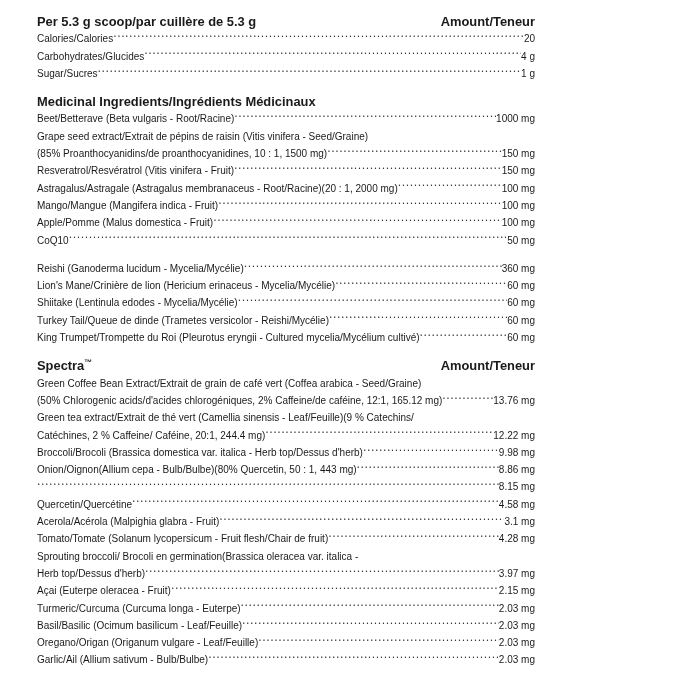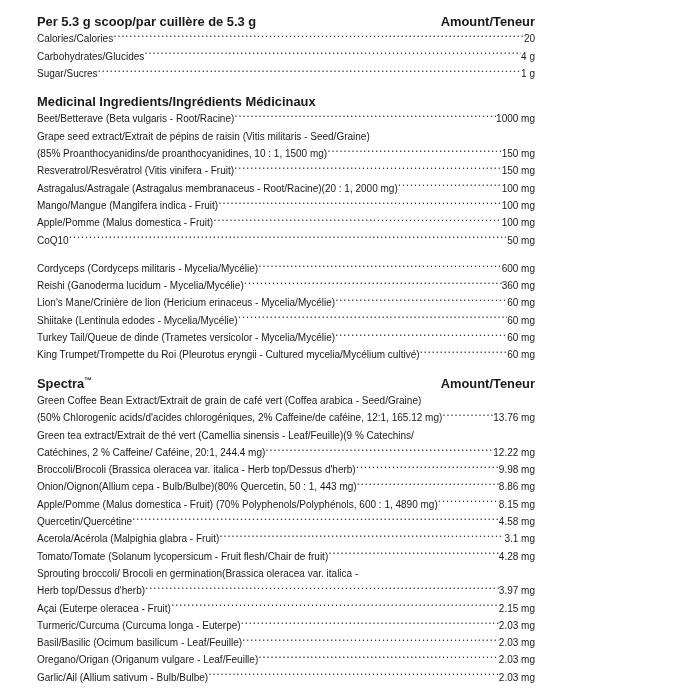--- a/index.html
+++ b/index.html
@@ -111,21 +111,21 @@
     </div>
     <div class="gap"></div>
     <div class="section-head">
       <div>Medicinal Ingredients/Ingrédients Médicinaux</div>
     </div>
     <div class="row">
       <span class="lbl">Beet/Betterave (Beta vulgaris - Root/Racine)</span>
       <span class="leader"></span>
       <span class="amt">1000 mg</span>
     </div>
-    <div class="row plain"><span>Grape seed extract/Extrait de pépins de raisin (Vitis militaris - Seed/Graine)</span></div>
+    <div class="row plain"><span>Grape seed extract/Extrait de pépins de raisin (Vitis vinifera - Seed/Graine)</span></div>
     <div class="row">
       <span class="lbl">(85% Proanthocyanidins/de proanthocyanidines, 10 : 1, 1500 mg)</span>
       <span class="leader"></span>
       <span class="amt">150 mg</span>
     </div>
     <div class="row">
       <span class="lbl">Resveratrol/Resvératrol (Vitis vinifera - Fruit)</span>
       <span class="leader"></span>
       <span class="amt">150 mg</span>
     </div>
@@ -144,41 +144,36 @@
       <span class="leader"></span>
       <span class="amt">100 mg</span>
     </div>
     <div class="row">
       <span class="lbl">CoQ10</span>
       <span class="leader"></span>
       <span class="amt">50 mg</span>
     </div>
     <div class="gap"></div>
     <div class="row">
-      <span class="lbl">Cordyceps  (Cordyceps militaris - Mycelia/Mycélie)</span>
-      <span class="leader"></span>
-      <span class="amt">600 mg</span>
-    </div>
-    <div class="row">
       <span class="lbl">Reishi (Ganoderma lucidum - Mycelia/Mycélie)</span>
       <span class="leader"></span>
       <span class="amt">360 mg</span>
     </div>
     <div class="row">
       <span class="lbl">Lion's Mane/Crinière de lion (Hericium erinaceus - Mycelia/Mycélie)</span>
       <span class="leader"></span>
       <span class="amt">60 mg</span>
     </div>
     <div class="row">
       <span class="lbl">Shiitake (Lentinula edodes - Mycelia/Mycélie)</span>
       <span class="leader"></span>
       <span class="amt">60 mg</span>
     </div>
     <div class="row">
-      <span class="lbl">Turkey Tail/Queue de dinde (Trametes versicolor - Mycelia/Mycélie)</span>
+      <span class="lbl">Turkey Tail/Queue de dinde (Trametes versicolor - Reishi/Mycélie)</span>
       <span class="leader"></span>
       <span class="amt">60 mg</span>
     </div>
     <div class="row">
       <span class="lbl">King Trumpet/Trompette du Roi (Pleurotus eryngii - Cultured mycelia/Mycélium cultivé)</span>
       <span class="leader"></span>
       <span class="amt">60 mg</span>
     </div>
     <div class="gap"></div>
     <div class="section-head">
@@ -191,31 +186,30 @@
       <span class="leader"></span>
       <span class="amt">13.76 mg</span>
     </div>
     <div class="row plain"><span>Green tea extract/Extrait de thé vert (Camellia sinensis - Leaf/Feuille)(9 % Catechins/</span></div>
     <div class="row">
       <span class="lbl">Catéchines, 2 % Caffeine/ Caféine, 20:1, 244.4 mg)</span>
       <span class="leader"></span>
       <span class="amt">12.22 mg</span>
     </div>
     <div class="row">
-      <span class="lbl">Broccoli/Brocoli (Brassica oleracea var. italica - Herb top/Dessus d'herb) </span>
+      <span class="lbl">Broccoli/Brocoli (Brassica domestica var. italica - Herb top/Dessus d'herb) </span>
       <span class="leader"></span>
       <span class="amt">9.98 mg</span>
     </div>
     <div class="row">
       <span class="lbl">Onion/Oignon(Allium cepa - Bulb/Bulbe)(80% Quercetin, 50 : 1, 443 mg)</span>
       <span class="leader"></span>
       <span class="amt">8.86 mg</span>
     </div>
     <div class="row">
-      <span class="lbl">Apple/Pomme (Malus domestica - Fruit) (70% Polyphenols/Polyphénols, 600 : 1, 4890 mg)</span>
       <span class="leader"></span>
       <span class="amt">8.15 mg</span>
     </div>
     <div class="row">
       <span class="lbl">Quercetin/Quercétine </span>
       <span class="leader"></span>
       <span class="amt">4.58 mg</span>
     </div>
     <div class="row">
       <span class="lbl">Acerola/Acérola (Malpighia glabra - Fruit)</span>

